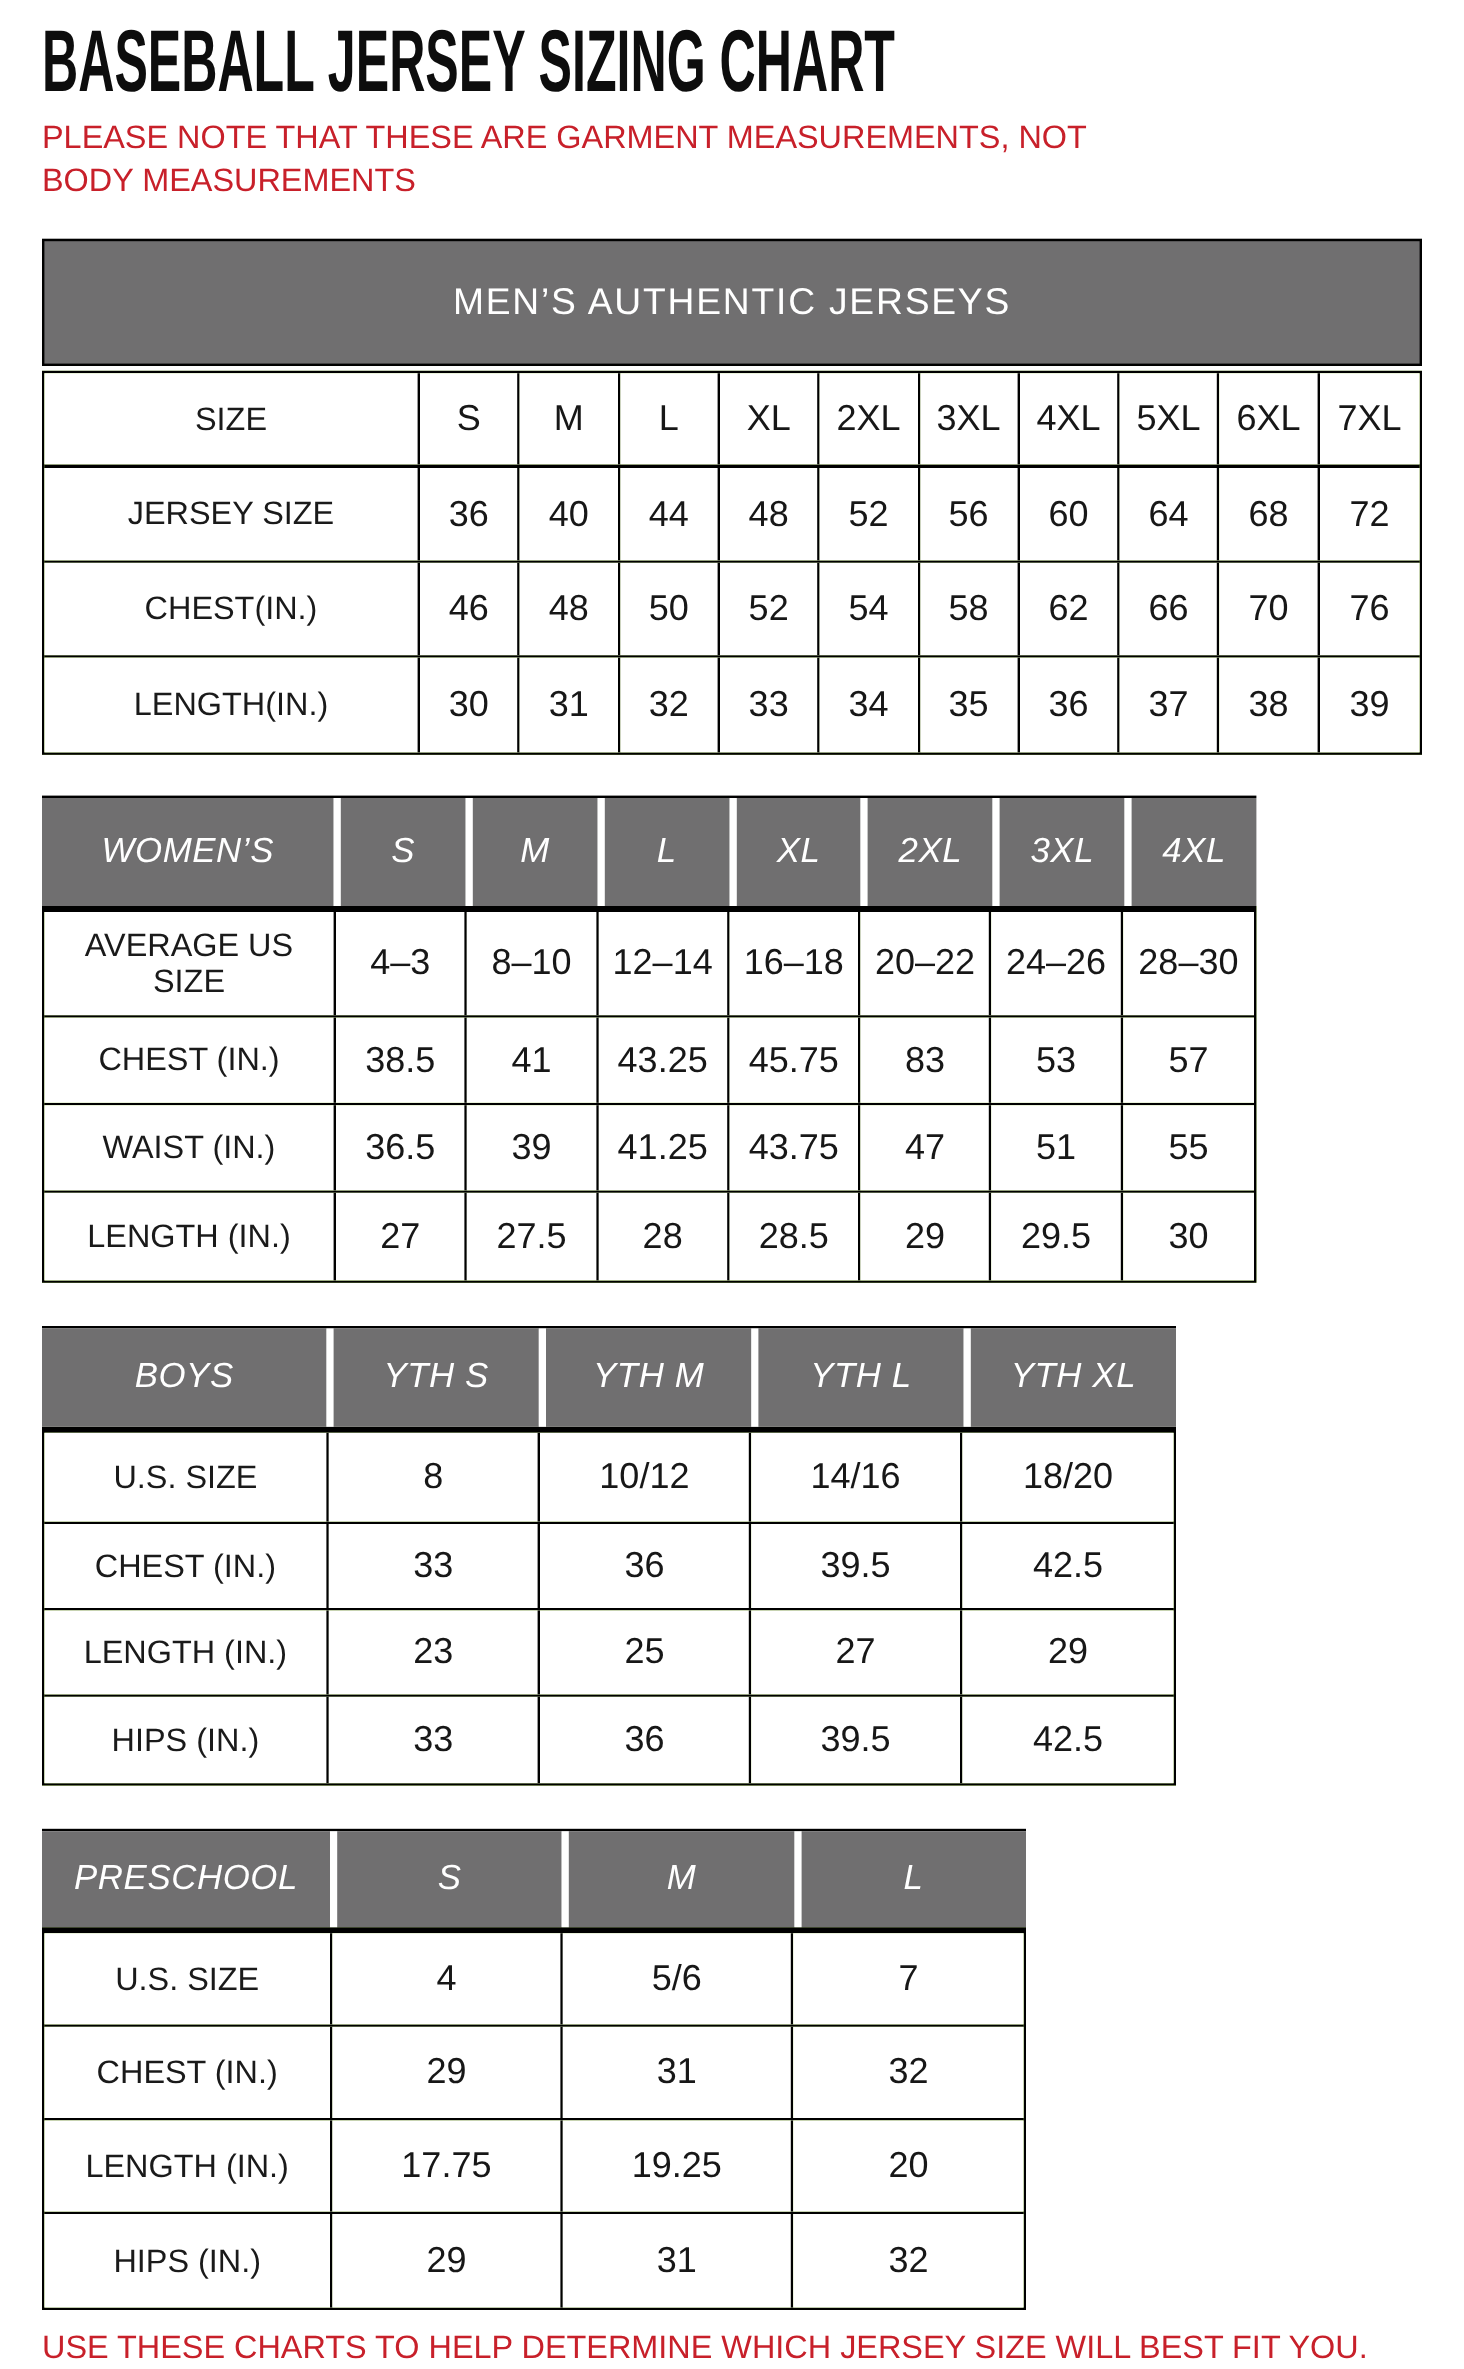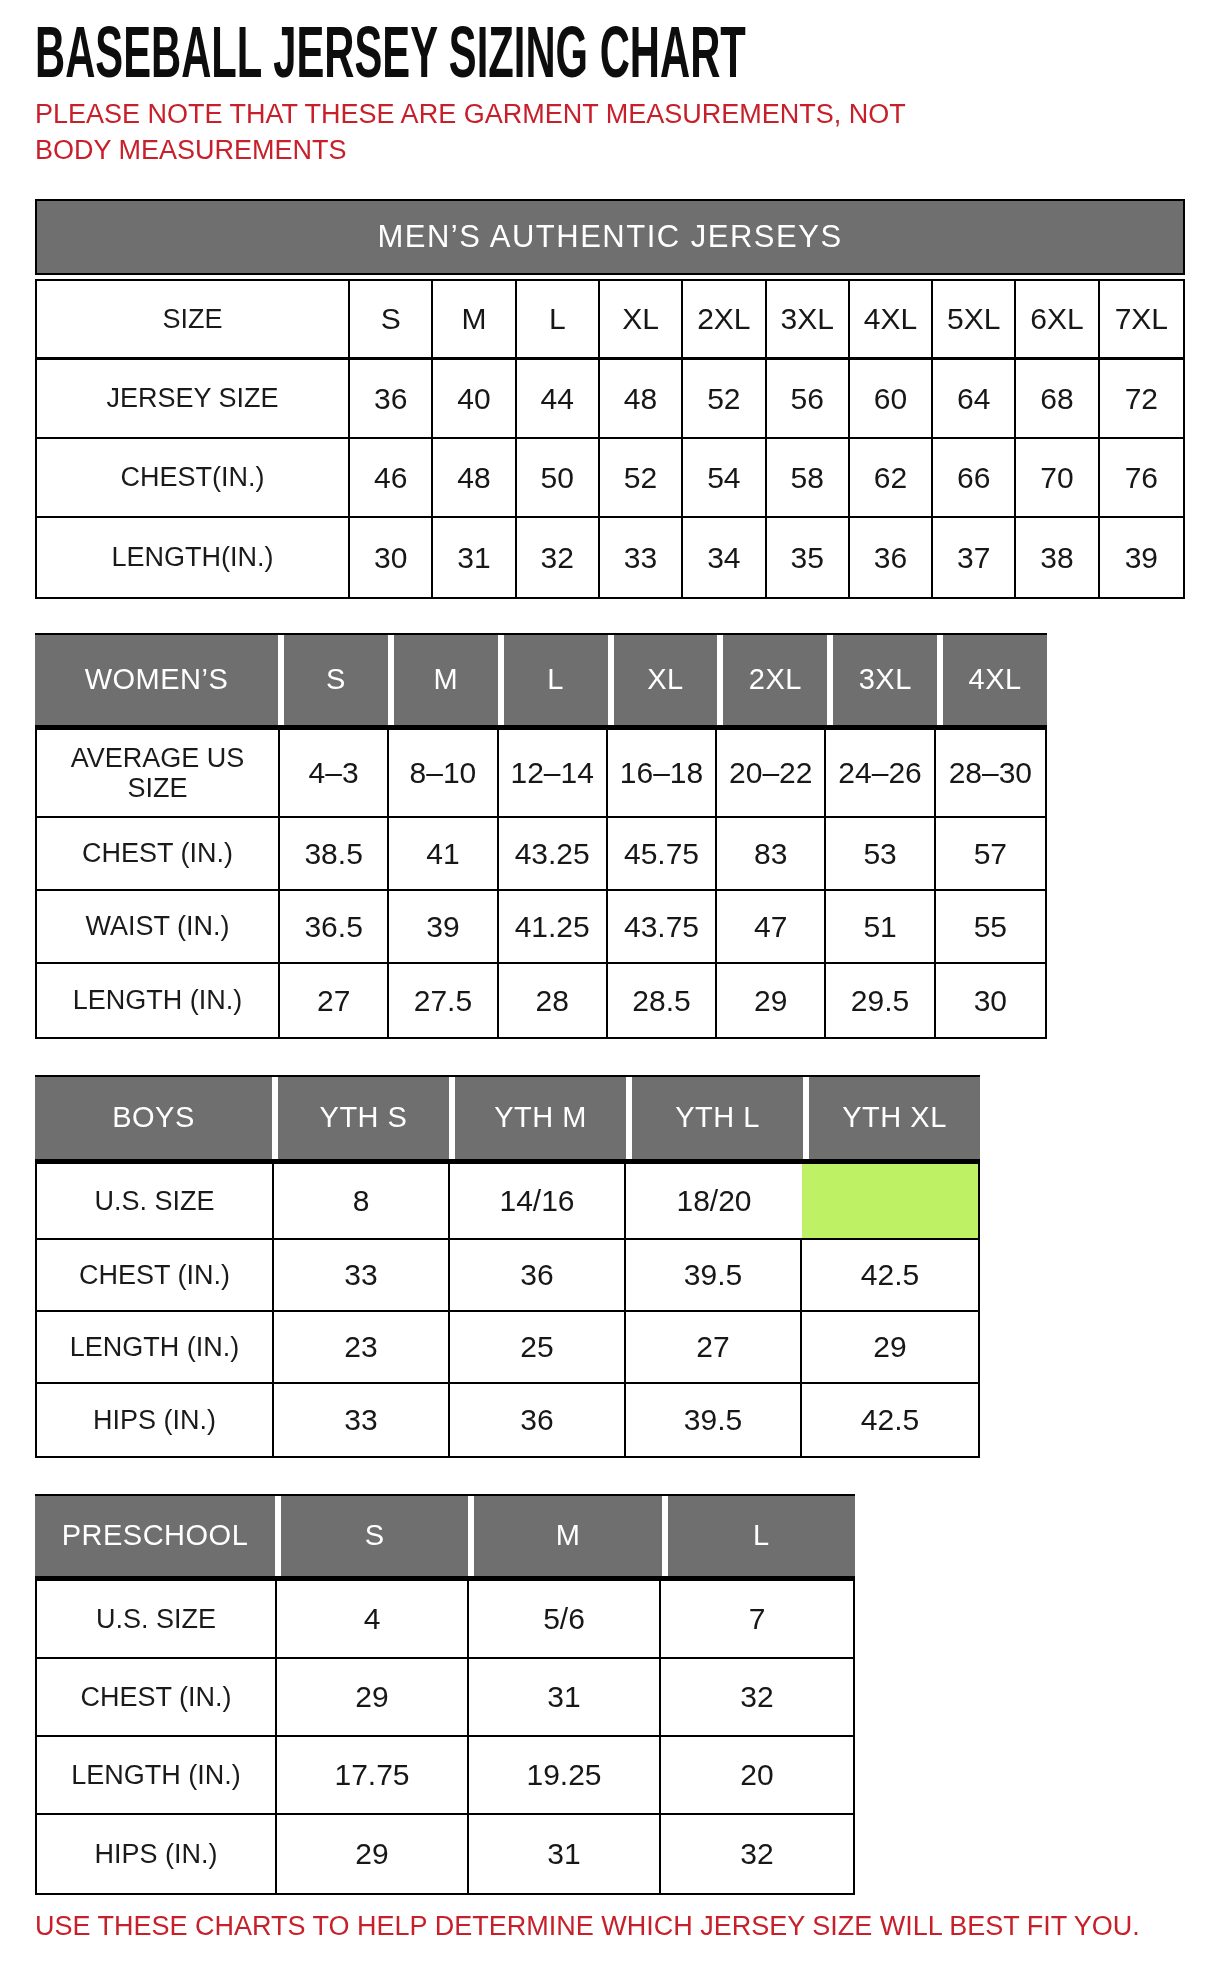--- a/index.html
+++ b/index.html
@@ -36,32 +36,33 @@
 
   
   .tbl { position:relative; }
   .t-mens      { width:1150px; --label:313px; --cols:10; margin-top:30px; }
   .t-womens    { width:1012px; --label:243px; --cols:7;  margin-top:34px; }
   .t-boys      { width:945px; --label:237px; --cols:4;  margin-top:36px; }
   .t-preschool { width:820px;  --label:240px; --cols:3;  margin-top:36px; }
 
   
   .banner-merged {
-    height:76px; background:var(--gray); border:2px solid var(--line);
+    height:106px; background:var(--gray); border:2px solid var(--line);
     display:flex; align-items:center; justify-content:center;
     color:#fff; font-size:31px; letter-spacing:1.5px; font-weight:400;
     margin-bottom:4px;
     text-align:center;
   }
 
   
   .banner-row {
     display:grid;
     grid-template-columns:var(--label) repeat(var(--cols), 1fr);
     border-top:2px solid var(--line);
+    font-style:italic;
   }
   .banner-cell {
     background:var(--gray); color:#fff;
     display:flex; align-items:center; justify-content:center;
     font-size:29px; letter-spacing:0.5px;
   }
   .banner-cell + .banner-cell { border-left:6px solid #fff; }
   .t-womens .banner-cell { min-height:90px; }
   .t-boys .banner-cell { min-height:82px; }
   .t-preschool .banner-cell { min-height:80px; }
@@ -219,20 +220,21 @@
       <div class="banner-cell">BOYS</div>
       <div class="banner-cell">YTH S</div>
       <div class="banner-cell">YTH M</div>
       <div class="banner-cell">YTH L</div>
       <div class="banner-cell">YTH XL</div>
     </div>
   <div class="body">
       <div class="row">
         <div class="cell label">U.S. SIZE</div>
         <div class="cell">8</div>
+        <div class="cell">10/12</div>
         <div class="cell">14/16</div>
         <div class="cell">18/20</div>
       </div>
       <div class="row">
         <div class="cell label">CHEST (IN.)</div>
         <div class="cell">33</div>
         <div class="cell">36</div>
         <div class="cell">39.5</div>
         <div class="cell">42.5</div>
       </div>

